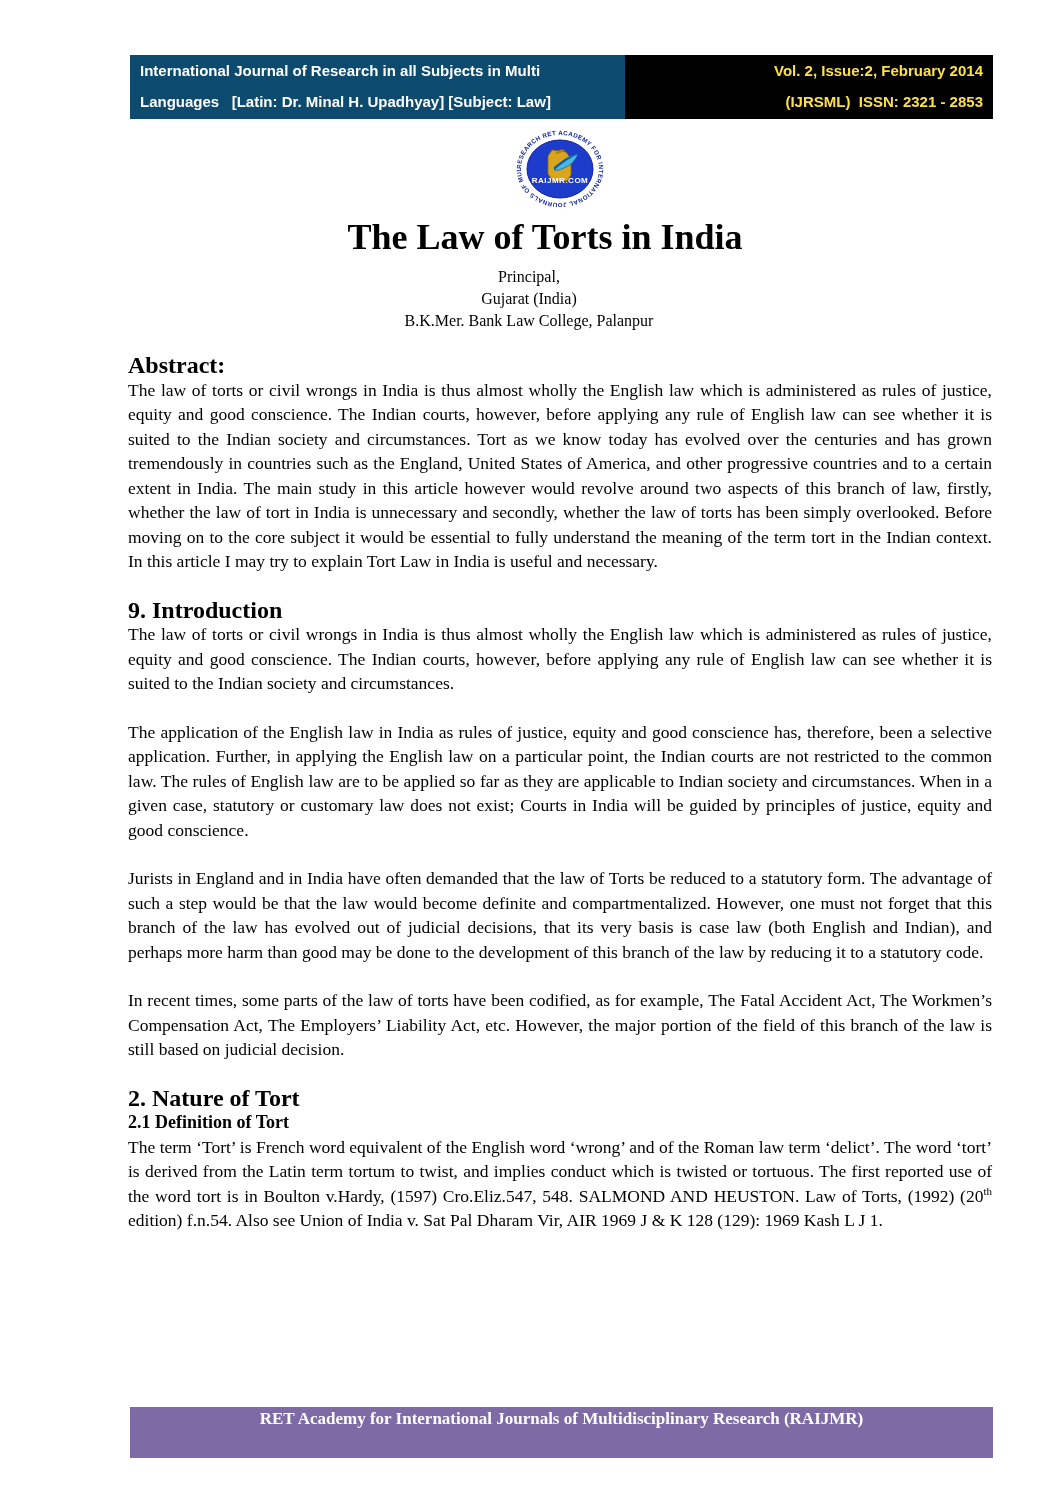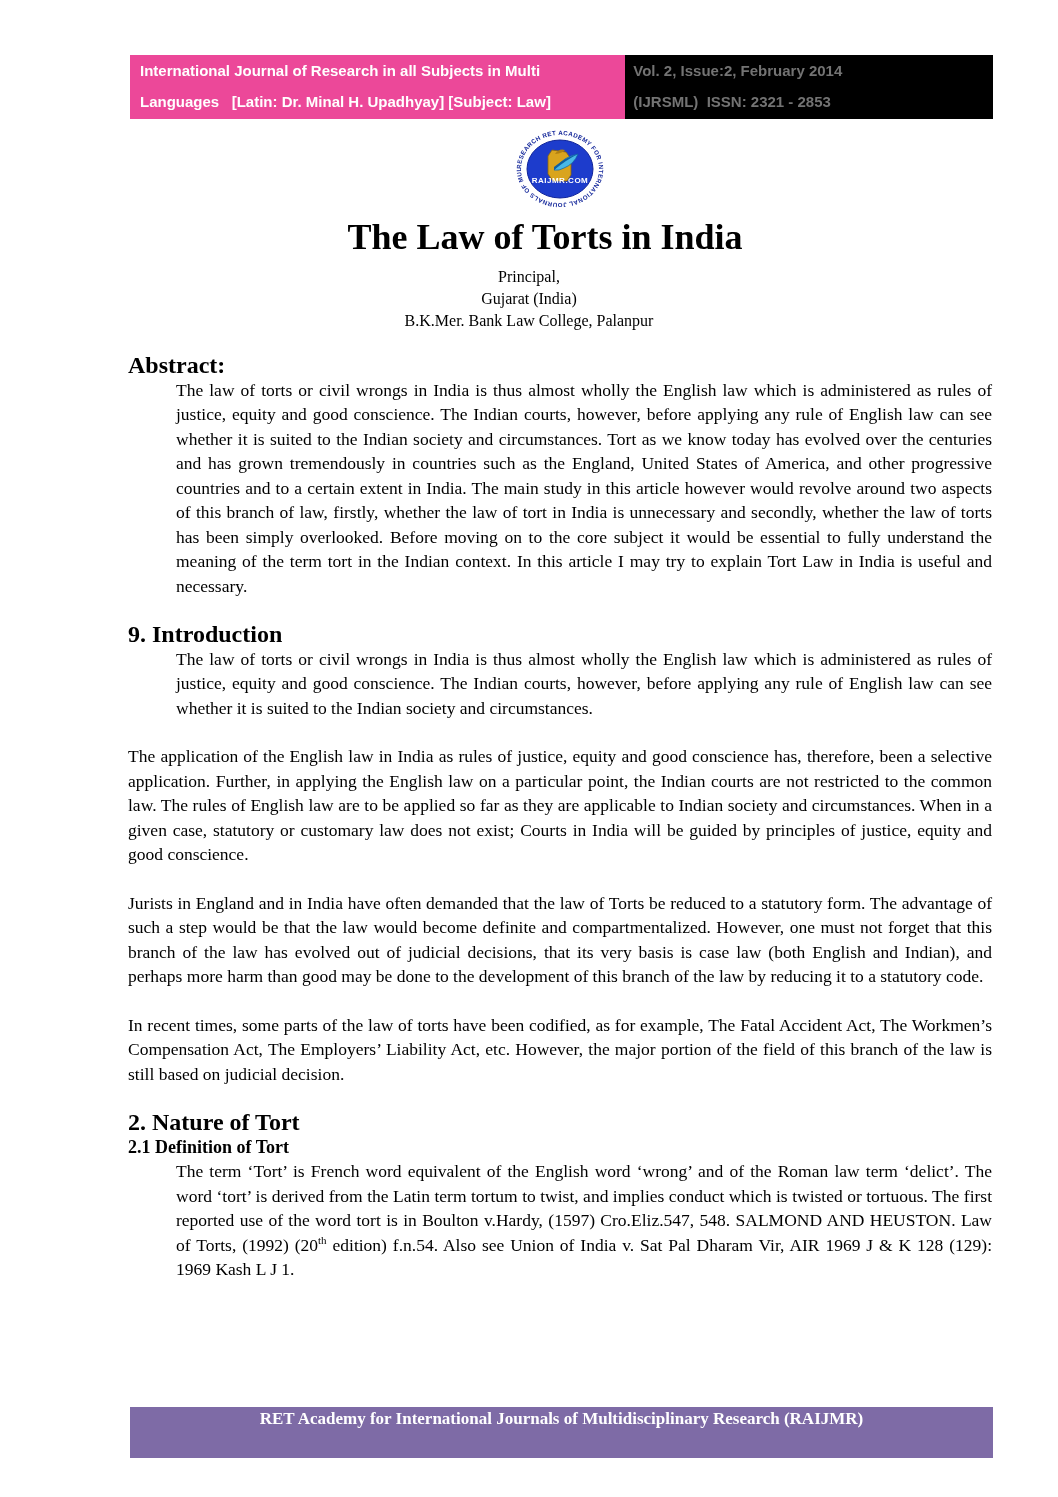--- a/index.html
+++ b/index.html
@@ -11,35 +11,35 @@
     color: #000;
   }
   
   .header-band {
     position: absolute; left: 130px; top: 55px;
     width: 863px; height: 64px;
     display: flex;
   }
   .hdr-purple {
     width: 523px; height: 100%;
-    background: #ec4899;
+    background: #0c4a6e;
     color: #fff;
     font-family: "Liberation Sans", sans-serif;
     font-weight: bold; font-size: 15px;
     display: flex; flex-direction: column; justify-content: space-between;
     padding: 7px 8px 9px 10px;
   }
   .hdr-black {
     width: 388px; height: 100%;
     background: #000;
-    color: #737373;
+    color: #fde047;
     font-family: "Liberation Sans", sans-serif;
     font-weight: bold; font-size: 15px;
     display: flex; flex-direction: column; justify-content: space-between;
-    align-items: flex-start;
+    align-items: flex-end;
     padding: 7px 10px 9px 8px;
   }
   .hdr-line { white-space: pre; }
   
   .logo-wrap { position: absolute; left: 508px; top: 124px; width: 104px; height: 90px; }
   
   .title {
     position: absolute; left: 0; top: 216px; width: 100%;
     text-align: center; font-size: 36px; font-weight: bold; padding-left: 32px;
   }
@@ -50,21 +50,21 @@
   .author-name { font-size: 17px; }
   
   .main-col {
     position: absolute; left: 128px; top: 353px; width: 864px;
     font-size: 17.5px; line-height: 24.5px; text-align: justify;
   }
   .sec-heading { font-size: 24px; font-weight: bold; text-align: left; margin-top: 24px; }
   .sec-heading.first { margin-top: 0; }
   .sub-heading { font-size: 18px; font-weight: bold; text-align: left; }
   .para { margin-top: 24px; }
-  .para.after-heading { margin-top: 0; margin-left: 48px; }
+  .para.after-heading { margin-top: 0; }
   sup.sup { font-size: 11px; vertical-align: super; line-height: 0; }
   
   .footer-band {
     position: absolute; left: 130px; top: 1407px;
     width: 863px; height: 51px;
     background: #7e6ba6;
     font-family: "Liberation Sans", sans-serif;
   }
   .ftr-row1 {
     display: flex; align-items: center;

